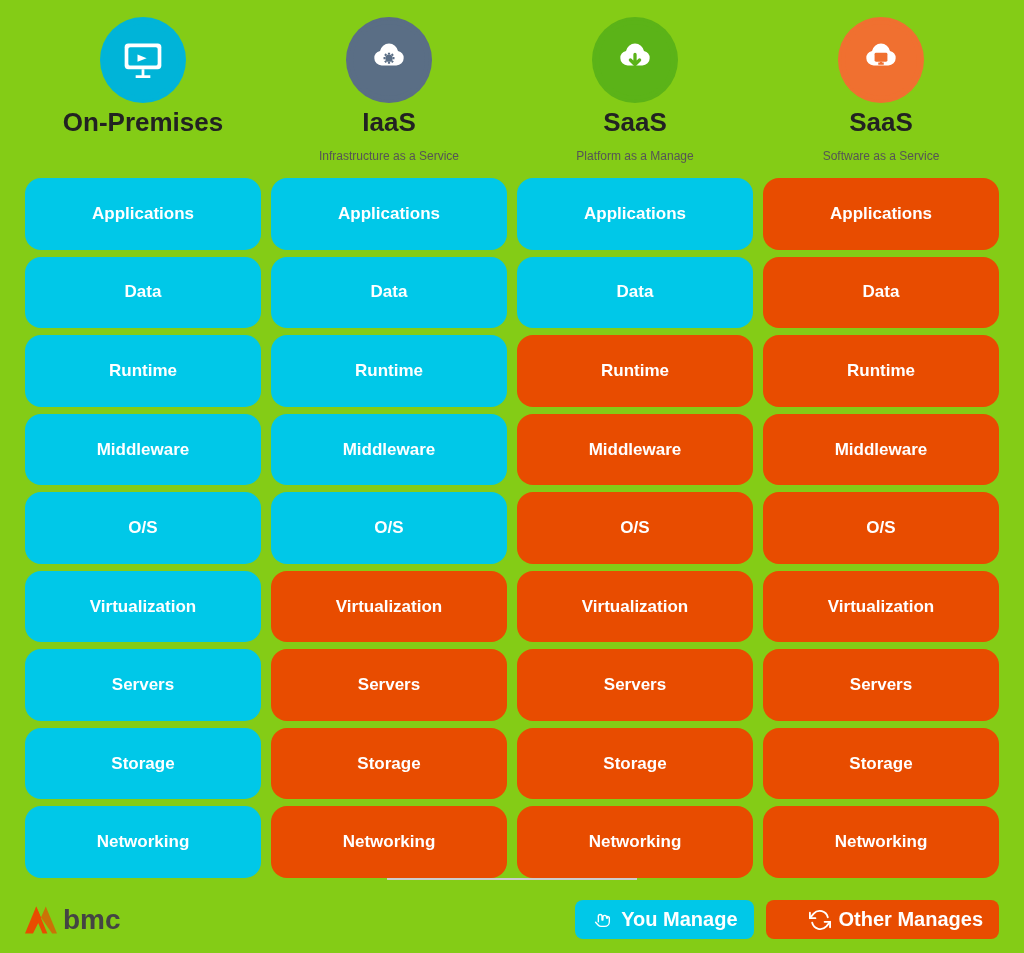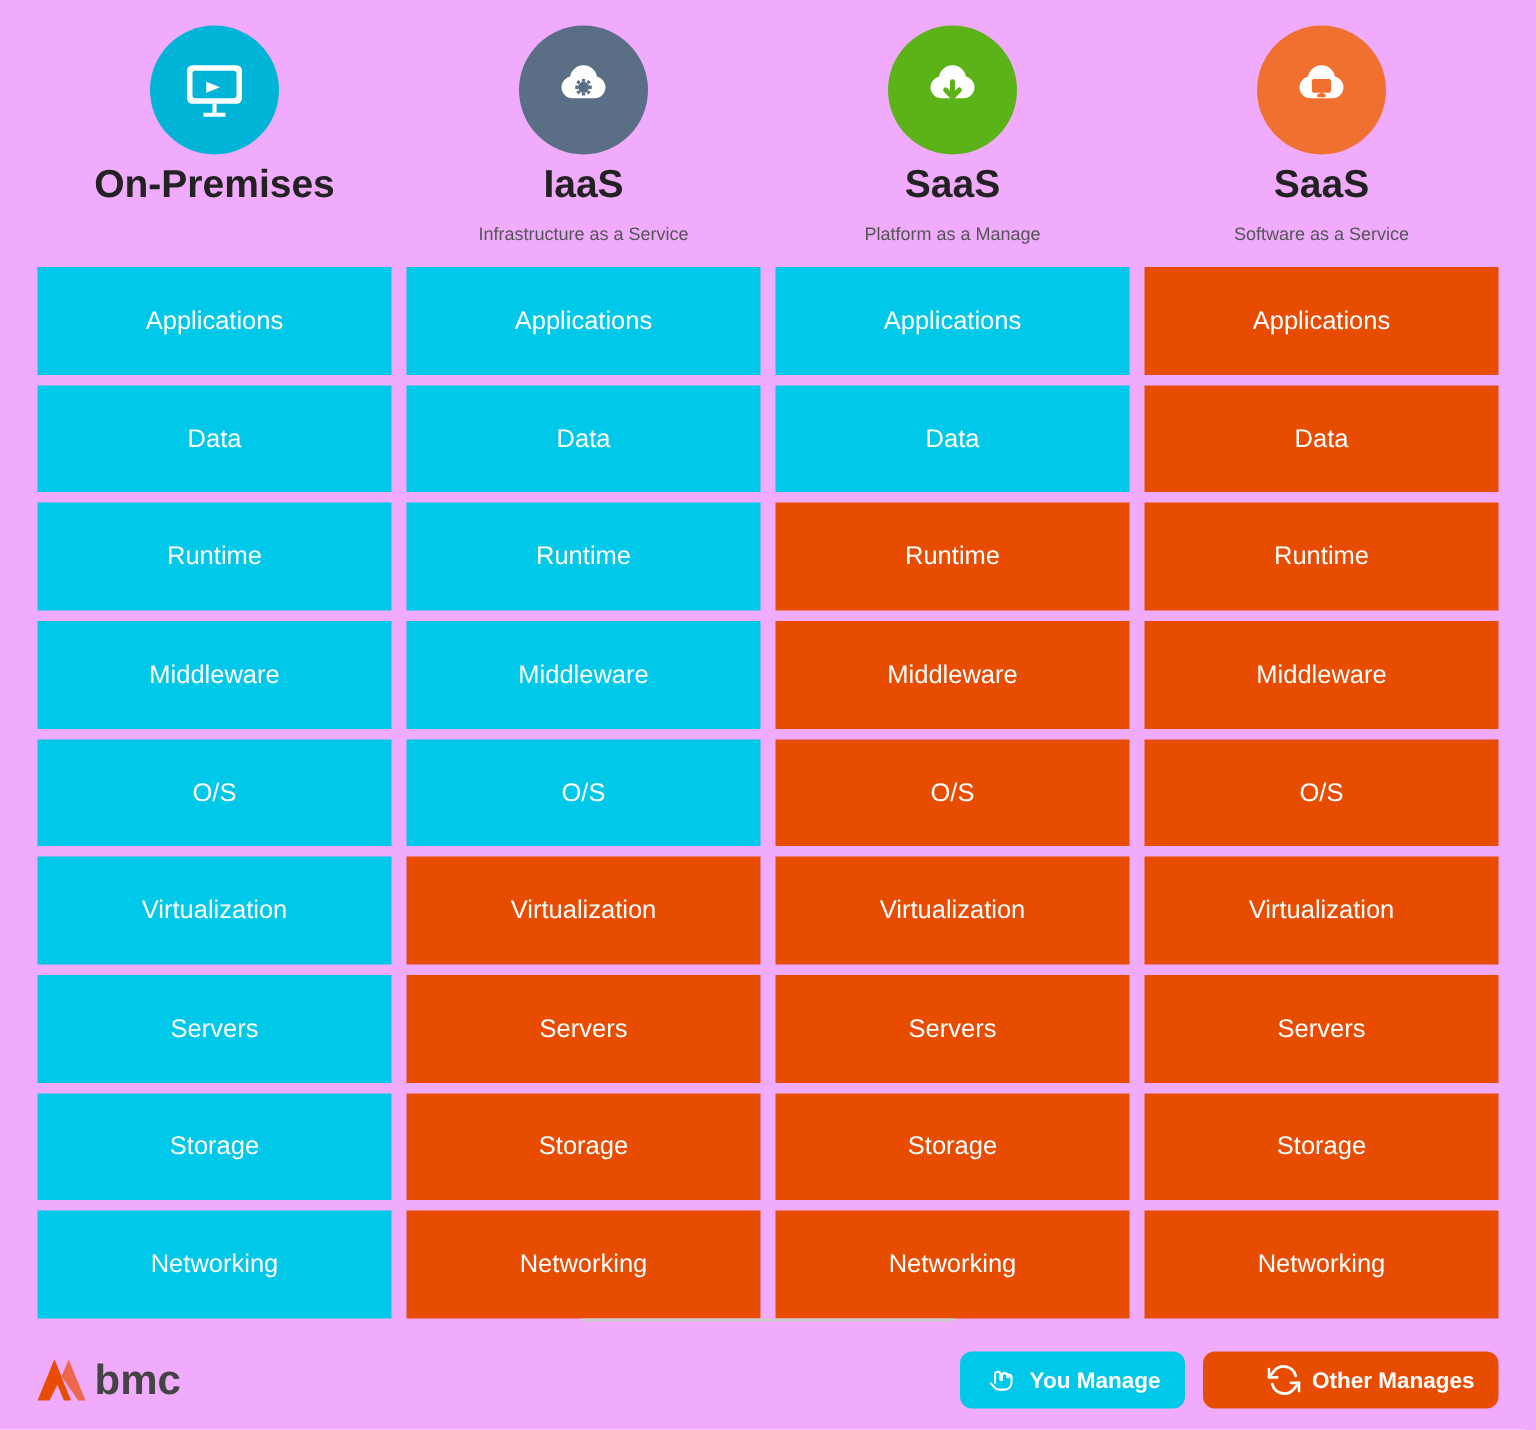--- a/index.html
+++ b/index.html
@@ -8,21 +8,21 @@
       font-family: 'Arial', sans-serif;
       width: 1024px;
       height: 953px;
       overflow: hidden;
       position: relative;
     }
 
     .container {
       width: 1024px;
       height: 953px;
-      background: #f0abfc;
+      background: #84cc16;
       padding: 20px 20px 10px 20px;
       display: flex;
       flex-direction: column;
     }
 
     
     .header-row {
       display: grid;
       grid-template-columns: 1fr 1fr 1fr 1fr;
       gap: 10px;
@@ -83,26 +83,26 @@
     }
 
     .grid-row {
       display: grid;
       grid-template-columns: 1fr 1fr 1fr 1fr;
       gap: 10px;
       flex: 1;
     }
 
     .cell {
-      border-radius: 0;
+      border-radius: 16px;
       display: flex;
       align-items: center;
       justify-content: center;
       font-size: 17px;
-      font-weight: 400;
+      font-weight: 700;
       color: #fff;
       min-height: 52px;
       padding: 8px 4px;
       text-align: center;
     }
 
     .cell.cyan { background: #00c8e8; }
     .cell.orange { background: #e84c00; }
 
     
@@ -136,21 +136,21 @@
       align-items: center;
       gap: 12px;
     }
 
     .legend-item {
       display: flex;
       align-items: center;
       gap: 8px;
       border-radius: 8px;
       padding: 8px 16px;
-      font-size: 15px;
+      font-size: 20px;
       font-weight: 700;
       color: #fff;
     }
 
     .legend-item.cyan { background: #00c8e8; }
     .legend-item.orange { background: #e84c00; padding-left: 43px; }
 
     .legend-icon {
       width: 22px;
       height: 22px;

